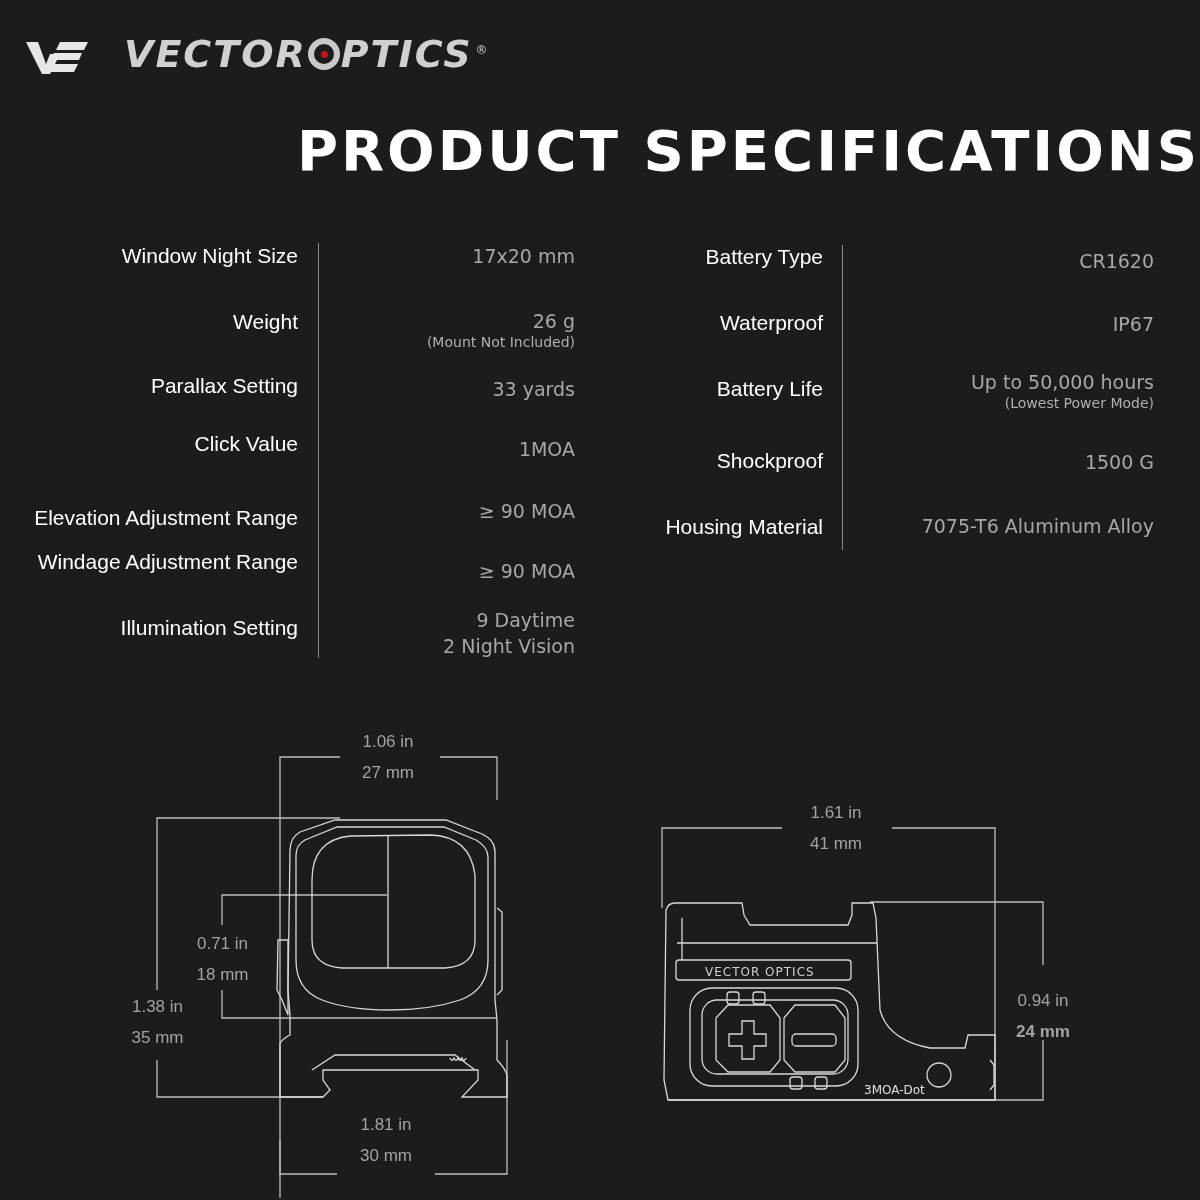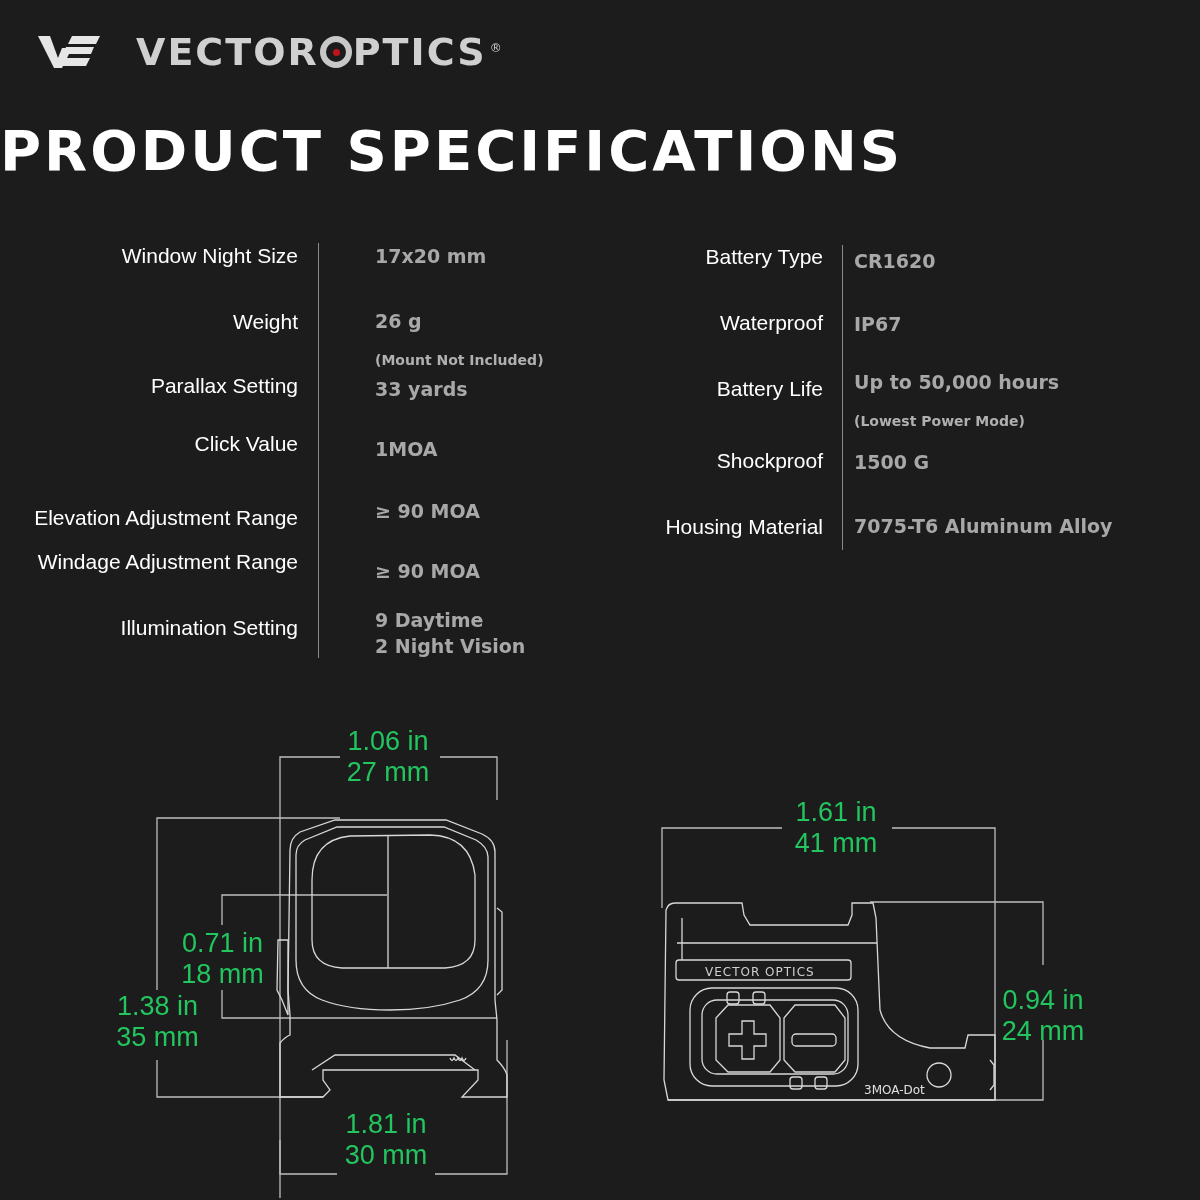--- a/index.html
+++ b/index.html
@@ -3,51 +3,51 @@
 <meta charset="utf-8">
 <style>
   html, body { margin: 0; padding: 0; }
   body {
     width: 1200px; height: 1200px; overflow: hidden;
     background: #1c1c1c;
     font-family: "DejaVu Sans", sans-serif;
     position: relative;
     color: #fff;
   }
-  .brand { position: absolute; left: 36px; top: 30px; height: 46px; display: flex; align-items: flex-start; }
+  .brand { position: absolute; left: 24px; top: 30px; height: 46px; display: flex; align-items: flex-end; font-style: italic; }
   .brand-mark { width: 66px; height: 40px; margin-right: 34px; }
   .brand-name {
     font-family: "DejaVu Sans", sans-serif; font-size: 38px; letter-spacing: 2px;
     color: #d0d0d0; font-weight: bold; display:flex; align-items: center;
   }
   .brand-name .o-wrap { display:inline-block; position: relative; width: 32px; height: 32px; margin: 0 1px; }
   .brand-name .o-ring { position:absolute; inset:0; border: 6px solid #c8c8c8; border-radius: 50%; box-sizing: border-box; }
   .brand-name .o-dot { position:absolute; left: 13px; top: 13px; width: 7px; height: 7px; border-radius: 50%; background: #c0141b; }
   .brand-name sup { font-size: 12px; font-weight: normal; vertical-align: top; margin-left: 3px; margin-top: -8px; }
 
   .title {
-    position: absolute; left: 0; right: 0; top: 118px; text-align: left;
+    position: absolute; left: 0; right: 0; top: 118px; text-align: right;
     font-family: "DejaVu Sans", sans-serif; font-weight: bold; font-size: 56px;
     letter-spacing: 3px; color: #fff;
   }
 
   .spec-table { position: absolute; }
   .spec-table .divider { position: absolute; top: 0; bottom: 0; width: 1px; background: #8a8a8a; }
   .spec-row { position: absolute; left: 0; right: 0; }
   .spec-label {
     position: absolute; text-align: right; font-family: "Liberation Sans", sans-serif;
     font-size: 21px; color: #fff; white-space: nowrap;
   }
   .spec-value {
-    position: absolute; text-align: left; font-family: "DejaVu Sans", sans-serif;
-    font-size: 19px; color: #a8a8a8; white-space: nowrap; line-height: 26px; font-weight: bold;
-  }
-  .spec-value .note { display:block; font-size: 14px; line-height: 16px; color: #b0b0b0; margin-top: 18px; }
-
-  .dim { position: absolute; font-family: "Liberation Sans", sans-serif; font-size: 27px; color: #22c55e; line-height: 31px; text-align: center; white-space: nowrap; }
+    position: absolute; text-align: right; font-family: "DejaVu Sans", sans-serif;
+    font-size: 19px; color: #a8a8a8; white-space: nowrap; line-height: 26px;
+  }
+  .spec-value .note { display:block; font-size: 14px; line-height: 16px; color: #b0b0b0; }
+
+  .dim { position: absolute; font-family: "Liberation Sans", sans-serif; font-size: 17px; color: #a3a3a3; line-height: 31px; text-align: center; white-space: nowrap; }
   svg.drawing { position: absolute; left: 0; top: 0; }
 </style>
 </head>
 <body>
 
 <div class="brand">
   <svg class="brand-mark" viewBox="0 0 66 40">
     <polygon points="2,6 14,6 22,28 26,18 36,18 26,38 18,38" fill="#e6e6e6"></polygon>
     <polygon points="36,6 64,6 60,14 32,14" fill="#e6e6e6"></polygon>
     <polygon points="30,17 58,17 55,24 27,24" fill="#e6e6e6"></polygon>
@@ -206,14 +206,14 @@
 <div class="dim" style="left:316px; top:1109px; width:140px;">
   <span style="display:block;">1.81 in</span>
     <span style="display:block;">30 mm</span>
 </div>
 <div class="dim" style="left:766px; top:797px; width:140px;">
   <span style="display:block;">1.61 in</span>
     <span style="display:block;">41 mm</span>
 </div>
 <div class="dim" style="left:992px; top:973px; width:102px;margin-top:12px;">
   <span style="display:block;">0.94 in</span>
-    <span style="display:block;">24 mm</span>
+    <span style="display:block;font-weight:bold;">24 mm</span>
 </div>
 
 </body></html>

